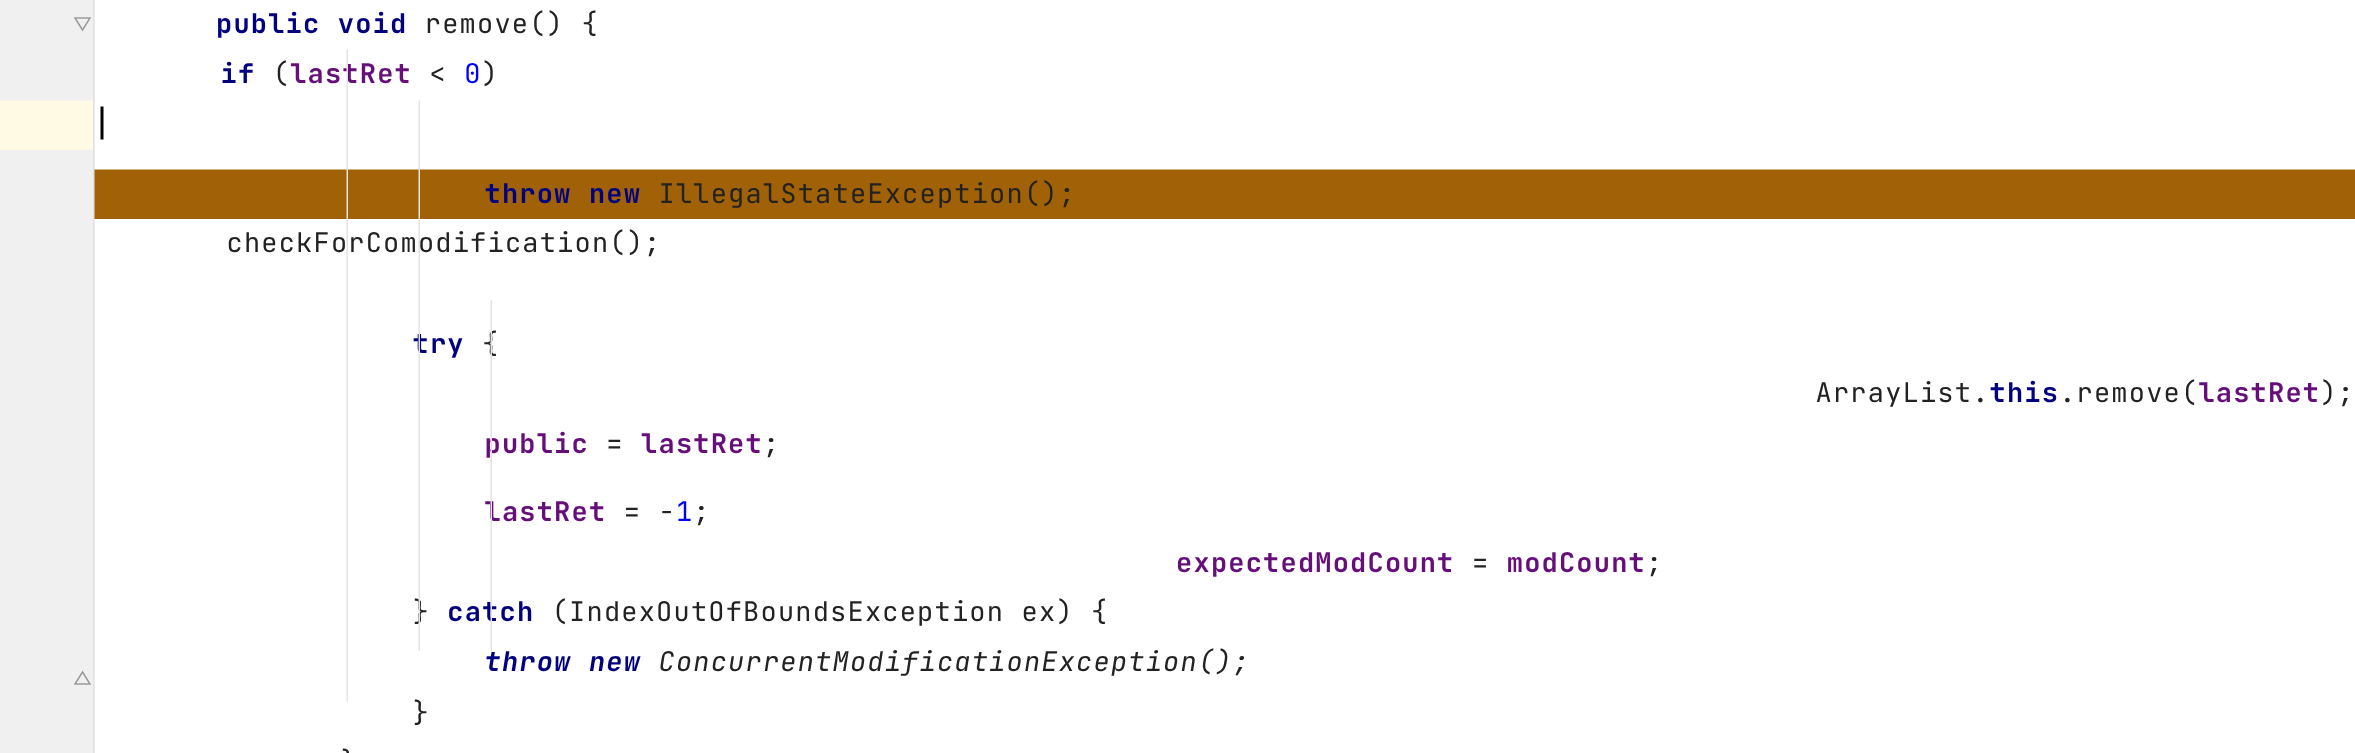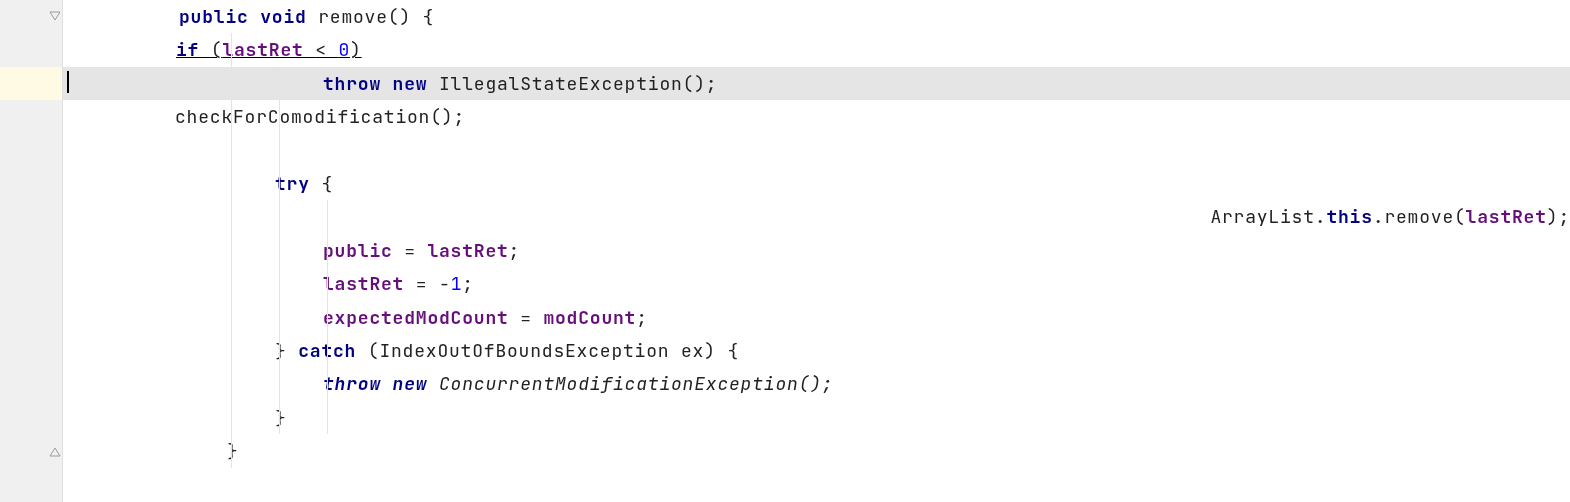--- a/index.html
+++ b/index.html
@@ -45,21 +45,22 @@
     display: block;
     height: 33.4px;
     line-height: 33.4px;
     white-space: pre;
     font-family: inherit;
     letter-spacing: 0.8px;
     padding-left: 2px;
     position: relative;
   }
   .highlight {
-    background: #e5e5e5;
+    background: #a16207;
+    margin-top: 46px;
   }
   .cursor {
     display: inline-block;
     width: 2px;
     height: 22px;
     background: #000;
     vertical-align: middle;
     margin-top: -2px;
   }
   .kw   { color: #000080; font-weight: bold; }
@@ -87,30 +88,30 @@
           <path d="M1 1 L11 1 L6 9 Z" fill="none" stroke="#9a9a9a" stroke-width="1"></path>
         </svg>
       </div>
       <div class="fold-marker" style="top: 444.2px;">
         <svg width="12" height="12" viewBox="0 0 12 12">
           <path d="M1 11 L11 11 L6 3 Z" fill="none" stroke="#9a9a9a" stroke-width="1"></path>
         </svg>
       </div>
     </div>
   <div class="code-area" id="code-area">
-      <div class="code-line" style="padding-left: 116px;"><span class="kw">public </span><span class="kw">void </span><span class="plain">remove() {</span></div>
-      <div class="code-line" style="padding-left: 113px; text-decoration: underline;"><span class="kw">if </span><span class="plain">(</span><span class="mem">lastRet </span><span class="plain">&lt; </span><span class="num">0</span><span class="plain">)</span></div>
+      <div class="code-line" style="padding-left: 81px;"><span class="kw">public </span><span class="kw">void </span><span class="plain">remove() {</span></div>
+      <div class="code-line" style="padding-left: 84px;"><span class="kw">if </span><span class="plain">(</span><span class="mem">lastRet </span><span class="plain">&lt; </span><span class="num">0</span><span class="plain">)</span></div>
       <div class="code-line highlight" style="padding-left: 260px;"><span class="kw">throw new </span><span class="plain">IllegalStateException();</span></div>
-      <div class="code-line" style="padding-left: 112px;"><span class="plain">checkForComodification();</span></div>
+      <div class="code-line" style="padding-left: 88px;"><span class="plain">checkForComodification();</span></div>
       <div class="code-line" style="padding-left: 68px;"></div>
       <div class="code-line" style="padding-left: 212px;"><span class="kw">try </span><span class="plain">{</span></div>
       <div class="code-line" style="padding-left: 260px; text-align: right;"><span class="plain">ArrayList.</span><span class="this">this</span><span class="plain">.remove(</span><span class="mem">lastRet</span><span class="plain">);</span></div>
       <div class="code-line" style="padding-left: 260px;"><span class="mem">public </span><span class="plain">= </span><span class="mem">lastRet</span><span class="plain">;</span></div>
-      <div class="code-line" style="padding-left: 260px;"><span class="mem">lastRet </span><span class="plain">= -</span><span class="num">1</span><span class="plain">;</span></div>
-      <div class="code-line" style="padding-left: 260px;"><span class="mem">expectedModCount </span><span class="plain">= </span><span class="mem">modCount</span><span class="plain">;</span></div>
+      <div class="code-line" style="padding-left: 260px; margin-top: 12px;"><span class="mem">lastRet </span><span class="plain">= -</span><span class="num">1</span><span class="plain">;</span></div>
+      <div class="code-line" style="padding-left: 260px; text-align: center;"><span class="mem">expectedModCount </span><span class="plain">= </span><span class="mem">modCount</span><span class="plain">;</span></div>
       <div class="code-line" style="padding-left: 212px;"><span class="plain">} </span><span class="kw">catch </span><span class="plain">(IndexOutOfBoundsException ex) {</span></div>
       <div class="code-line" style="padding-left: 260px; font-style: italic;"><span class="kw">throw new </span><span class="plain">ConcurrentModificationException();</span></div>
       <div class="code-line" style="padding-left: 212px;"><span class="plain">}</span></div>
       <div class="code-line" style="padding-left: 164px;"><span class="plain">}</span></div>
       <span class="cursor" style="position: absolute; left: 4px; top: 72.8px;"></span>
       <div class="guide" style="left: 168px; top: 33.4px; height: 434.2px; bottom: auto;"></div>
       <div class="guide" style="left: 216px; top: 66.8px; height: 367.4px; bottom: auto;"></div>
       <div class="guide" style="left: 264px; top: 200.4px; height: 233.8px; bottom: auto;"></div>
     </div>
 </div>

